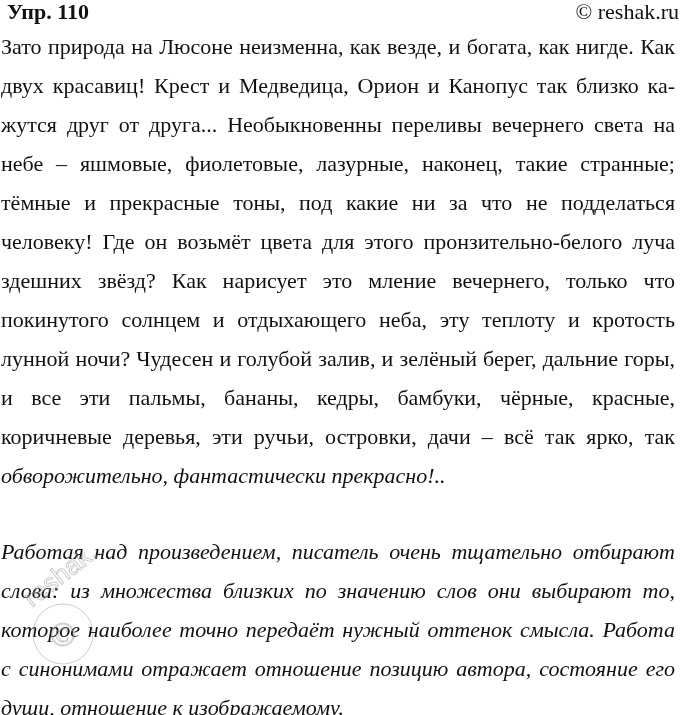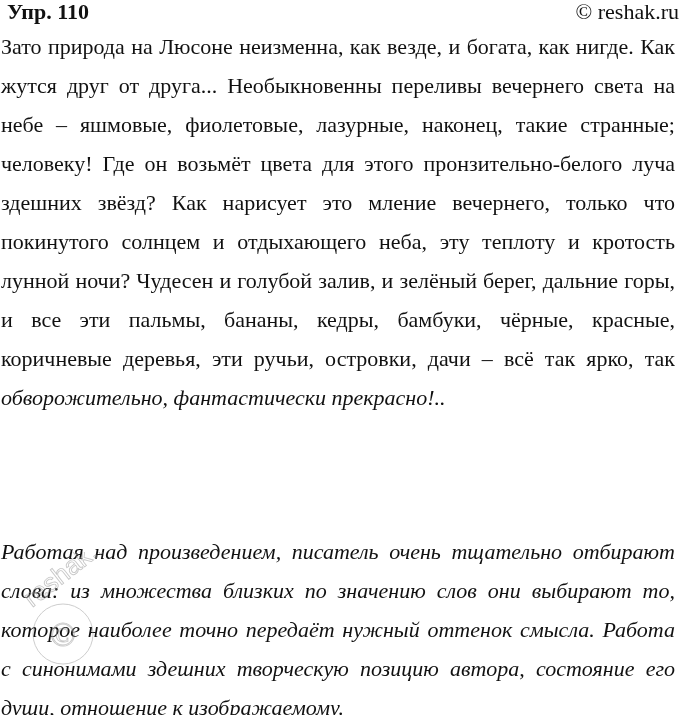--- a/index.html
+++ b/index.html
@@ -40,36 +40,38 @@
 </head>
 <body>
 
 <div class="header">
   <div class="ex-title">Упр. 110</div>
   <div class="source">© reshak.ru</div>
 </div>
 
 <div class="text-block quote">
   <div class="line"><span>Зато природа на Люсоне неизменна, как везде, и богата, как нигде. Как</span></div>
+  <div class="line"><span>двух красавиц! Крест и Медведица, Орион и Канопус так близко ка-</span></div>
   <div class="line"><span>жутся друг от друга... Необыкновенны переливы вечернего света на</span></div>
   <div class="line"><span>небе – яшмовые, фиолетовые, лазурные, наконец, такие странные;</span></div>
+  <div class="line"><span>тёмные и прекрасные тоны, под какие ни за что не подделаться</span></div>
   <div class="line"><span>человеку! Где он возьмёт цвета для этого пронзительно-белого луча</span></div>
   <div class="line"><span>здешних звёзд? Как нарисует это мление вечернего, только что</span></div>
   <div class="line"><span>покинутого солнцем и отдыхающего неба, эту теплоту и кротость</span></div>
   <div class="line"><span>лунной ночи? Чудесен и голубой залив, и зелёный берег, дальние горы,</span></div>
   <div class="line"><span>и все эти пальмы, бананы, кедры, бамбуки, чёрные, красные,</span></div>
   <div class="line"><span>коричневые деревья, эти ручьи, островки, дачи – всё так ярко, так</span></div>
   <div class="line last"><span>обворожительно, фантастически прекрасно!..</span></div>
 </div>
 
 <div class="text-block note">
   <div class="line"><span>Работая над произведением, писатель очень тщательно отбирают</span></div>
   <div class="line"><span>слова: из множества близких по значению слов они выбирают то,</span></div>
   <div class="line"><span>которое наиболее точно передаёт нужный оттенок смысла. Работа</span></div>
-  <div class="line"><span>с синонимами здешних творческую позицию автора, состояние его</span></div>
+  <div class="line"><span>с синонимами отражает отношение позицию автора, состояние его</span></div>
   <div class="line last"><span>души, отношение к изображаемому.</span></div>
 </div>
 
 <svg class="watermark" viewBox="0 0 150 120" xmlns="http://www.w3.org/2000/svg">
   <g fill="none" stroke="#9a9a9a" stroke-width="0.9">
     <circle cx="45" cy="82" r="30"></circle>
     <text x="45" y="94" font-family="Liberation Serif, serif" font-size="34" text-anchor="middle">©</text>
     <text transform="translate(14,56) rotate(-38)" font-family="Liberation Sans, sans-serif" font-size="26">reshak.ru</text>
   </g>
 </svg>

